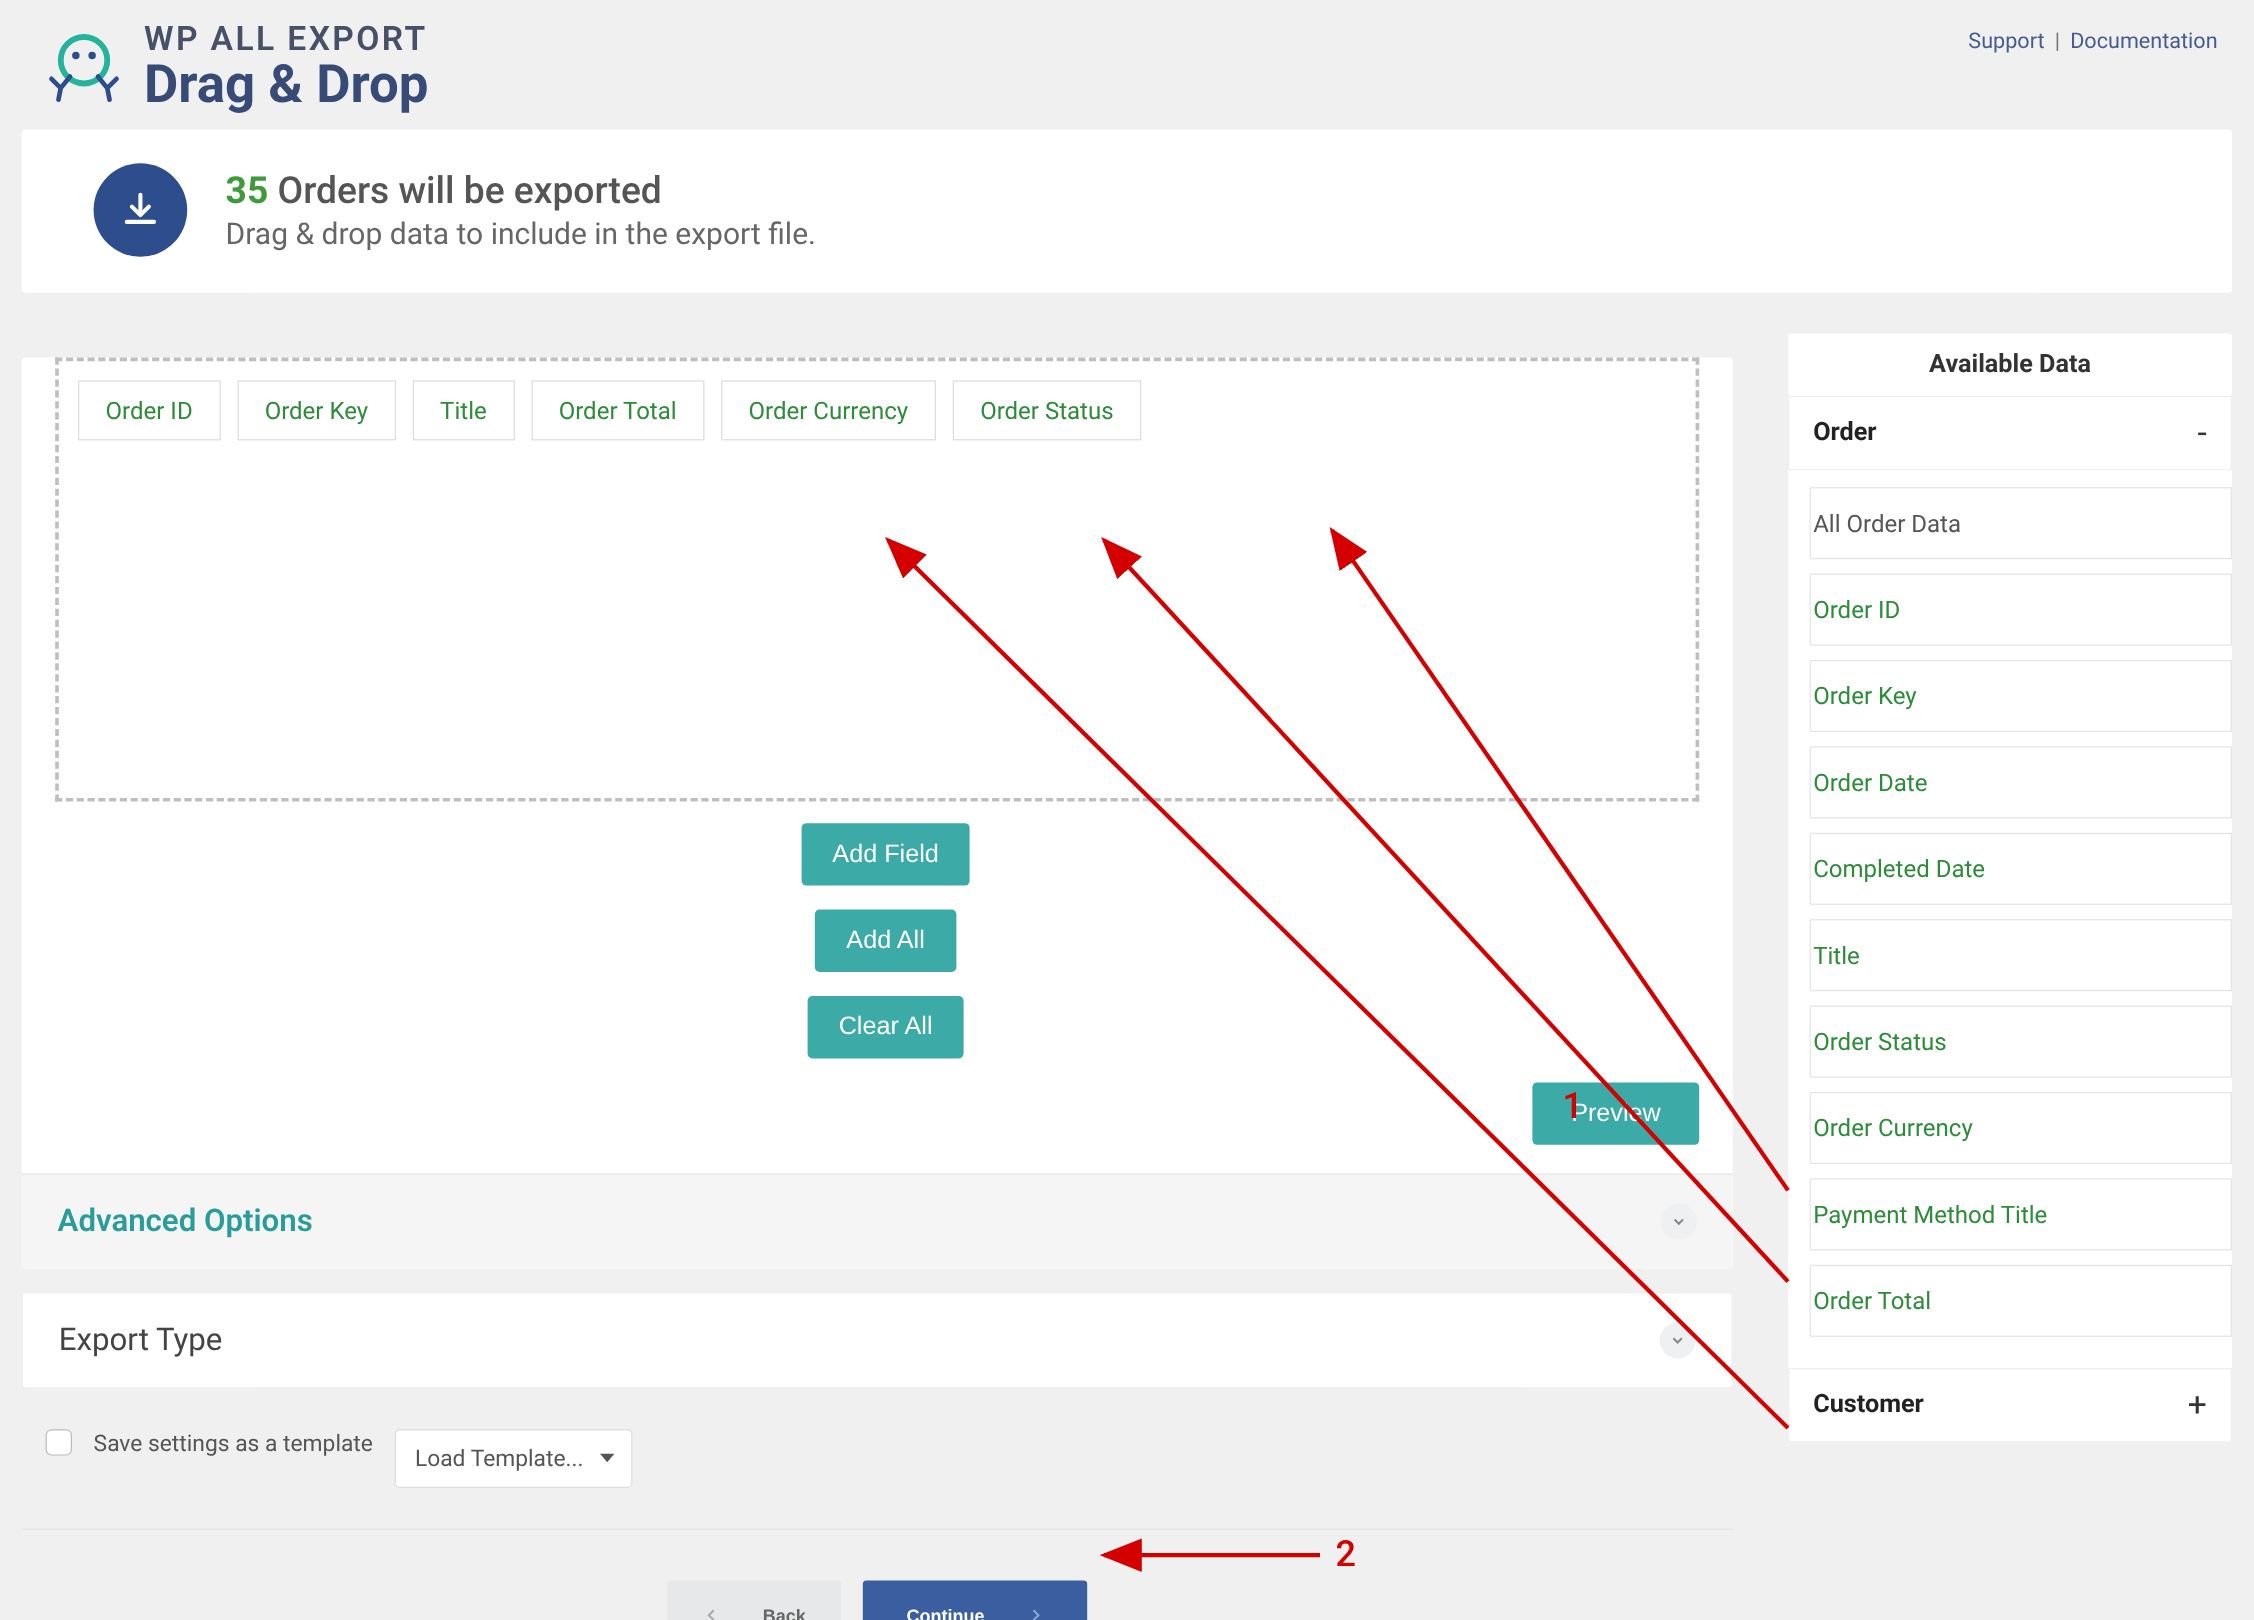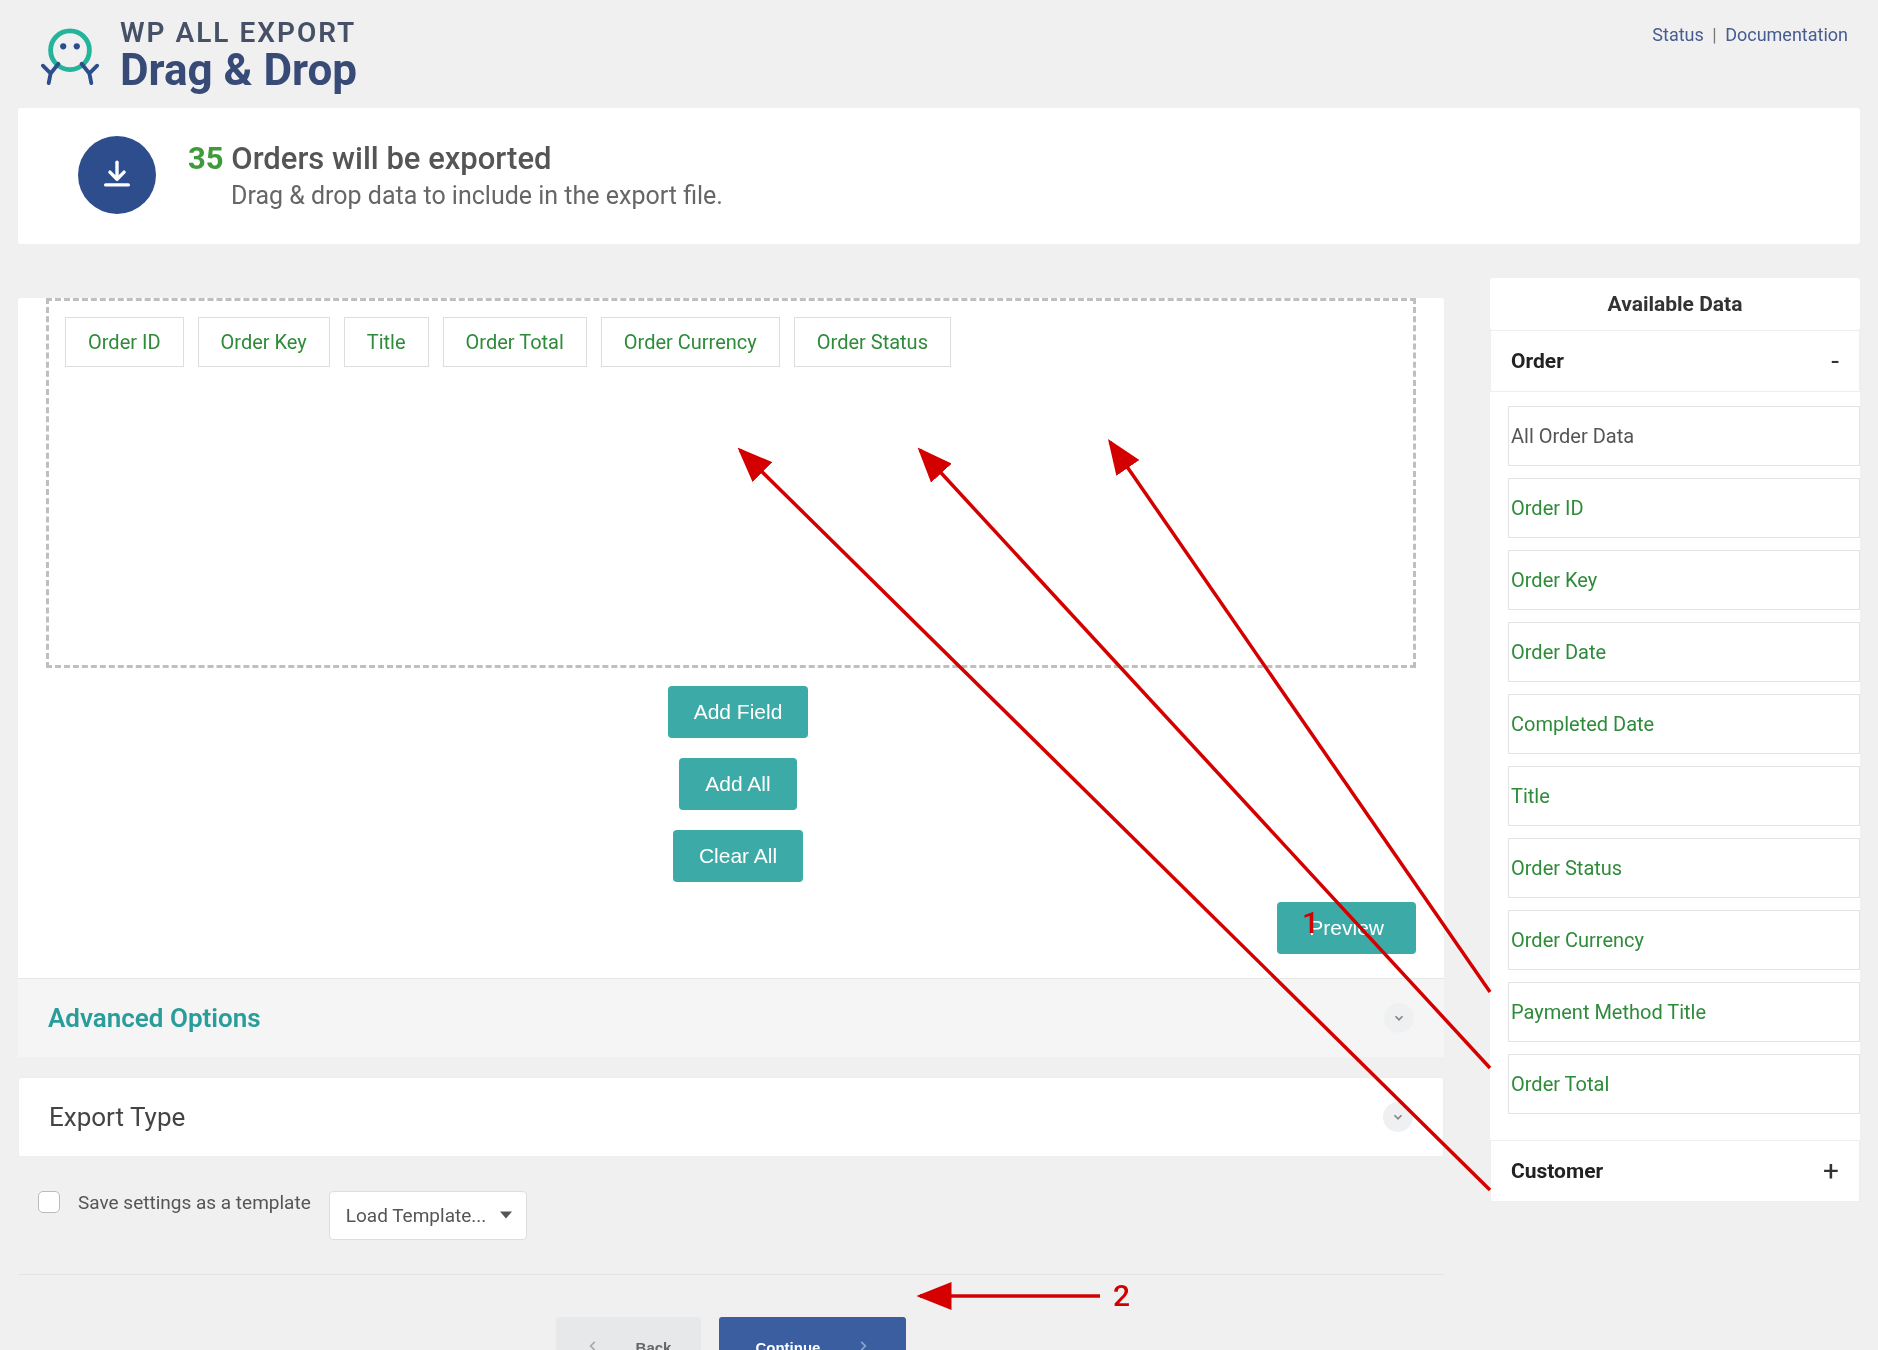--- a/index.html
+++ b/index.html
@@ -24,21 +24,21 @@
   .col-right { width: 370px; }
   .card { background: #fff; border-radius: 3px; margin-bottom: 0; }
   .hero { padding: 28px 34px 30px 60px; display: flex; align-items: center; gap: 32px; margin-bottom: 34px; }
   .hero-icon {
     width: 78px; height: 78px; border-radius: 50%;
     background: #2e4d8c; display: flex; align-items: center; justify-content: center;
     color: #fff; flex-shrink: 0;
   }
   .hero-title { font-size: 31px; color: #555; font-weight: 500; }
   .hero-title .count { color: #3e9a3b; font-weight: 700; }
-  .hero-sub { font-size: 25px; color: #666; margin-top: 4px; margin-left: 43px; }
+  .hero-sub { font-size: 25px; color: #666; margin-top: 4px; }
   .panel { background: #fff; }
   .drop-area {
     border: 3px dashed #bfbfbf;
     margin: 20px 28px 18px 28px;
     min-height: 370px;
     padding: 16px;
     display: flex; flex-wrap: wrap; align-content: flex-start; gap: 14px;
   }
   .chip {
     border: 1px solid #ddd;
@@ -141,21 +141,21 @@
           <path d="M12 50 L20 40 M12 50 L4 42 M12 50 L10 60" fill="none" stroke="#2e4d8c" stroke-width="4" stroke-linecap="round"></path>
           <path d="M52 50 L44 40 M52 50 L60 42 M52 50 L54 60" fill="none" stroke="#2e4d8c" stroke-width="4" stroke-linecap="round"></path>
         </svg>
       </div>
       <div class="brand-text">
         <div class="brand-sub">WP ALL EXPORT</div>
         <div class="brand-main">Drag &amp; Drop</div>
       </div>
     </div>
     <div class="toplinks">
-      <a>Status</a>
+      <a>Support</a>
       <span class="sep">|</span>
       <a>Documentation</a>
     </div>
   </div>
 
   <div class="card hero">
     <div class="hero-icon">
       <svg width="34" height="34" viewBox="0 0 24 24" fill="none" stroke="#fff" stroke-width="2.4" stroke-linecap="round" stroke-linejoin="round">
         <path d="M12 3 L12 14"></path>
         <path d="M7 10 L12 15 L17 10"></path>

